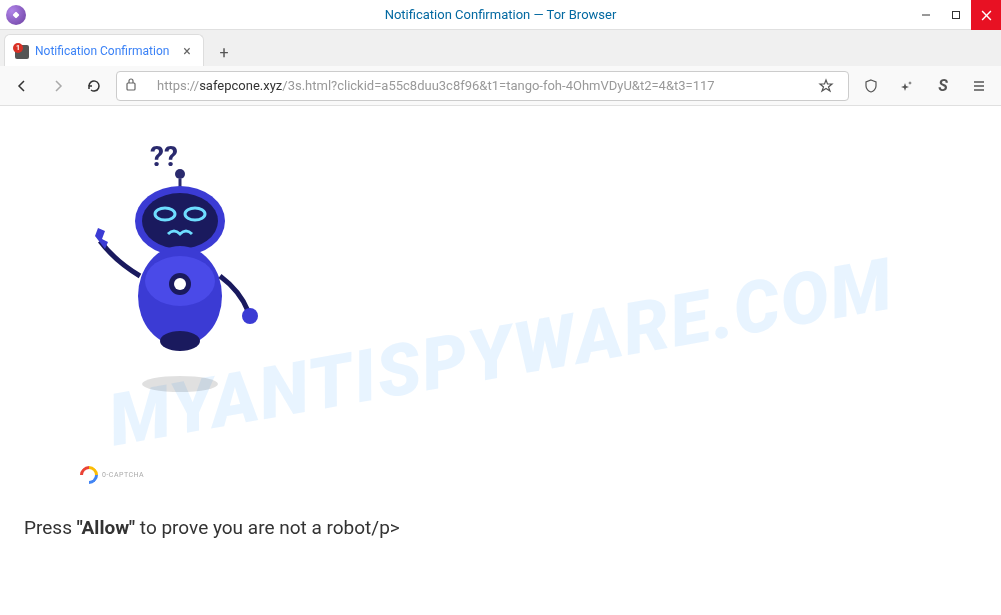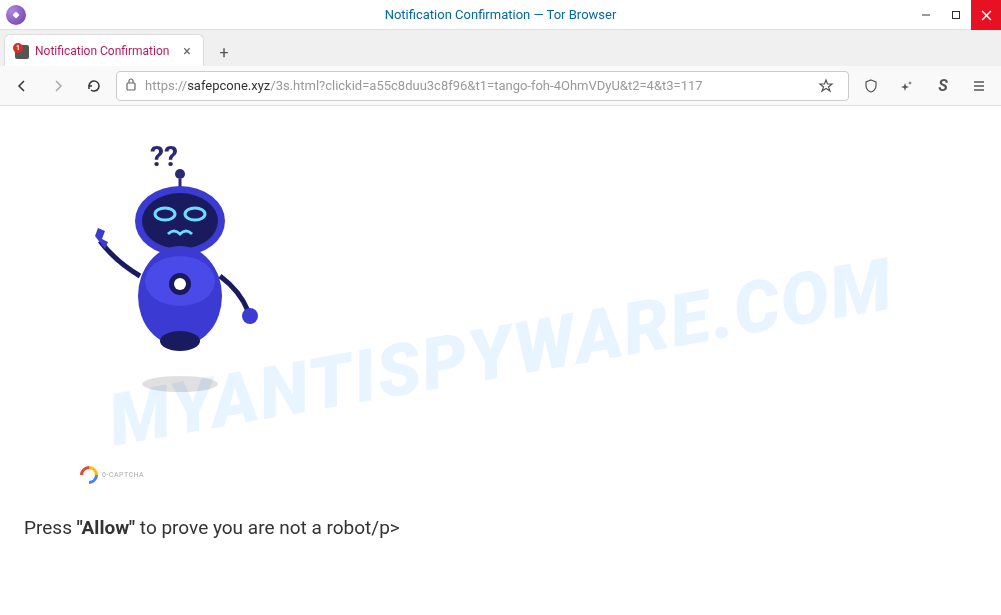--- a/index.html
+++ b/index.html
@@ -108,21 +108,21 @@
       left: 0;
       color: #fff;
       font-size: 7px;
       display: flex;
       align-items: center;
       justify-content: center;
       font-weight: bold;
     }
     .tab-title {
       font-size: 12px;
-      color: #be185d;
+      color: #3b82f6;
       flex: 1;
       white-space: nowrap;
       overflow: hidden;
       text-overflow: ellipsis;
     }
     .tab-close {
       font-size: 14px;
       color: #666;
       margin-left: 6px;
       width: 16px;
@@ -159,21 +159,21 @@
     .nav-btn.disabled { color: #aaa; }
     .urlbar {
       flex: 1;
       height: 30px;
       background: #fff;
       border: 1px solid #ccc;
       border-radius: 4px;
       display: flex;
       align-items: center;
       padding: 0 8px;
-      gap: 8px;
+      gap: 20px;
     }
     .lock-icon {
       color: #666;
       font-size: 12px;
     }
     .url-text {
       font-size: 13px;
       color: #999;
       flex: 1;
       white-space: nowrap;

